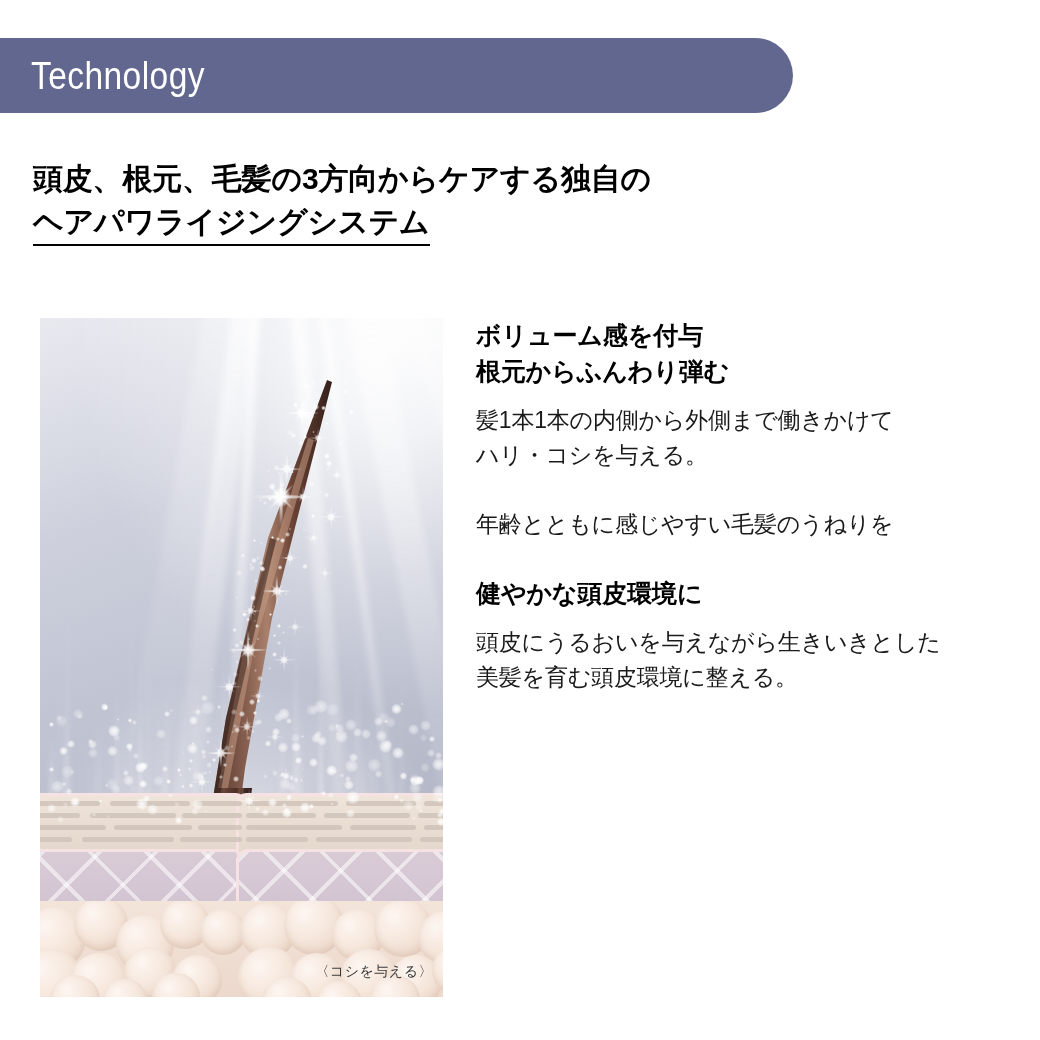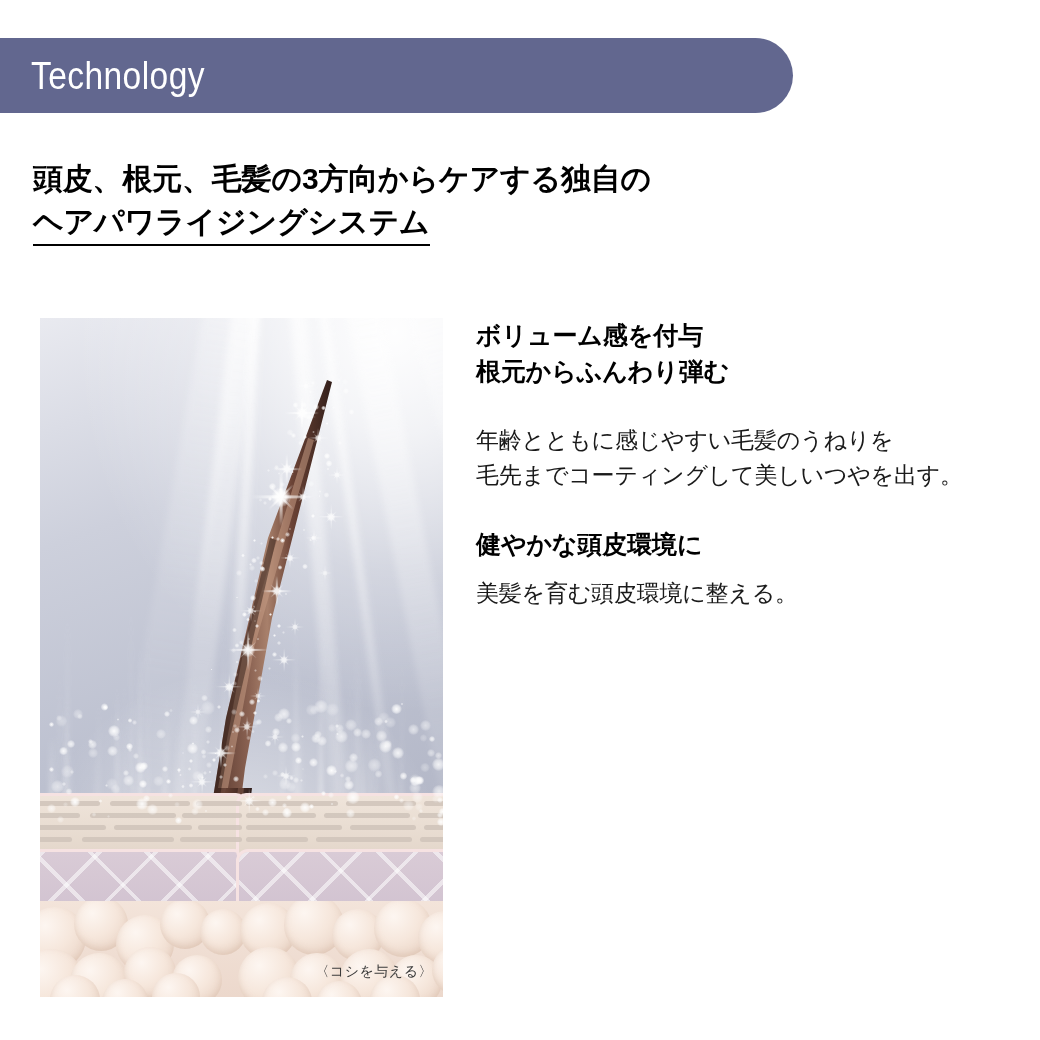--- a/index.html
+++ b/index.html
@@ -868,31 +868,35 @@
   <span class="fig-caption">〈コシを与える〉</span>
 </div>
 
 <div class="content">
 
   <div class="block">
     <h3 class="block-heading">
       <span class="nowrap-line">ボリューム感を付与</span>
       <span class="nowrap-line">根元からふんわり弾む</span>
     </h3>
+    <p class="block-body">
+      <span class="nowrap-line">髪1本1本の内側から外側まで働きかけて</span>
+      <span class="nowrap-line">ハリ・コシを与える。</span>
+    </p>
   </div>
 
   <div class="block">
     <p class="block-body">
       <span class="nowrap-line">年齢とともに感じやすい毛髪のうねりを</span>
-      <span class="nowrap-line">毛先までコーティングして美しいつやを出す。</span>
     </p>
   </div>
 
   <div class="block">
     <h3 class="block-heading">
       <span class="nowrap-line">健やかな頭皮環境に</span>
     </h3>
     <p class="block-body">
+      <span class="nowrap-line">頭皮にうるおいを与えながら生きいきとした</span>
       <span class="nowrap-line">美髪を育む頭皮環境に整える。</span>
     </p>
   </div>
 
 </div>
 
 </body></html>

